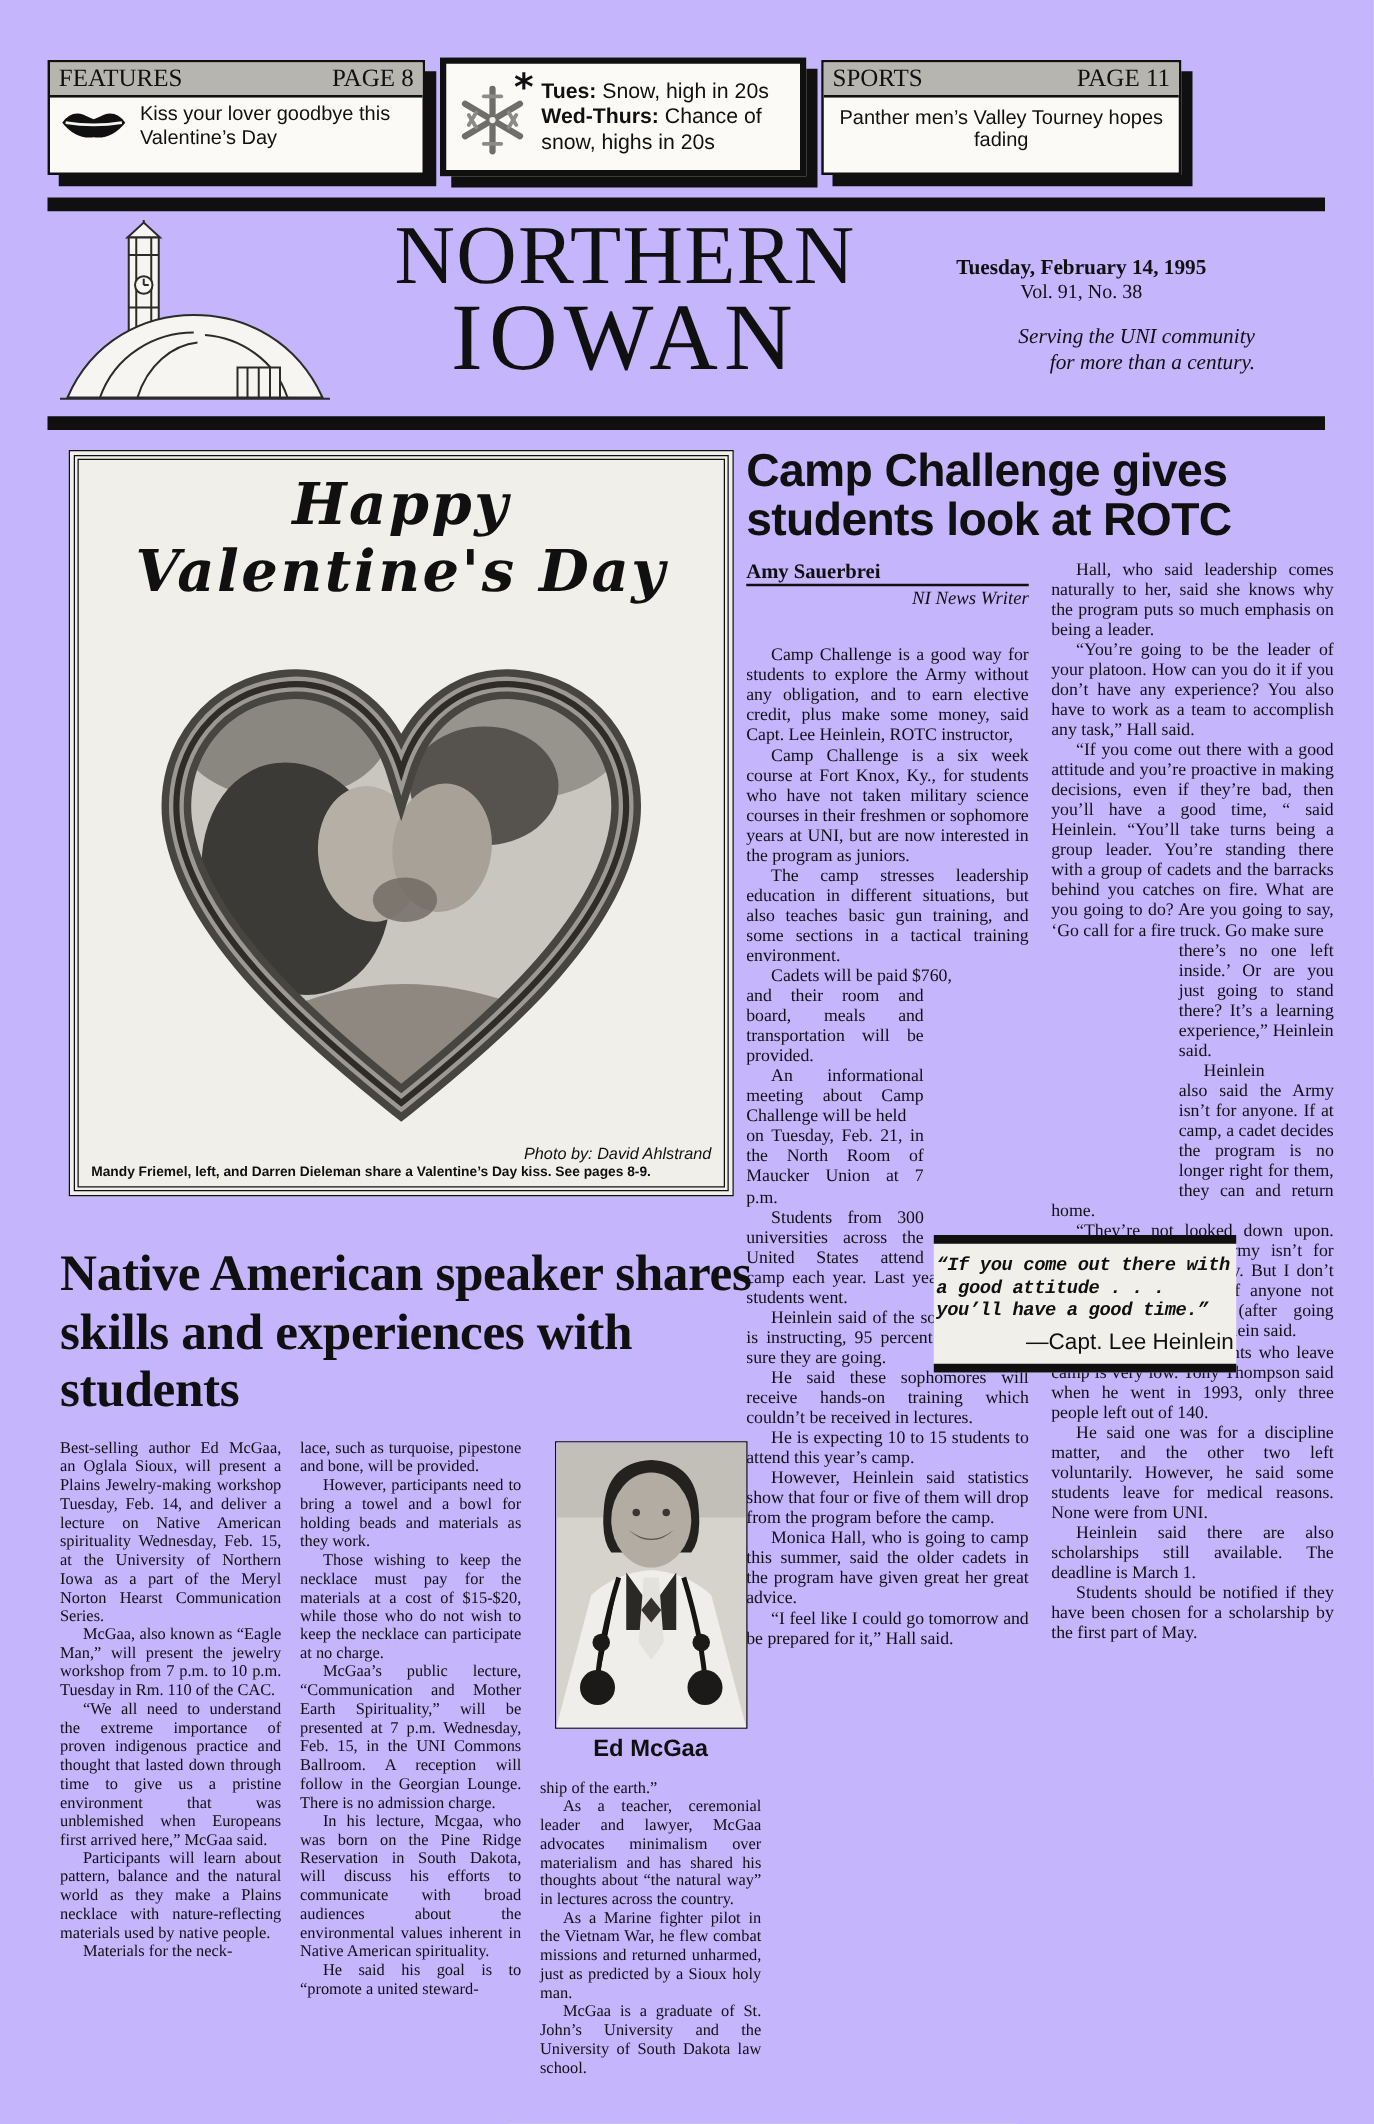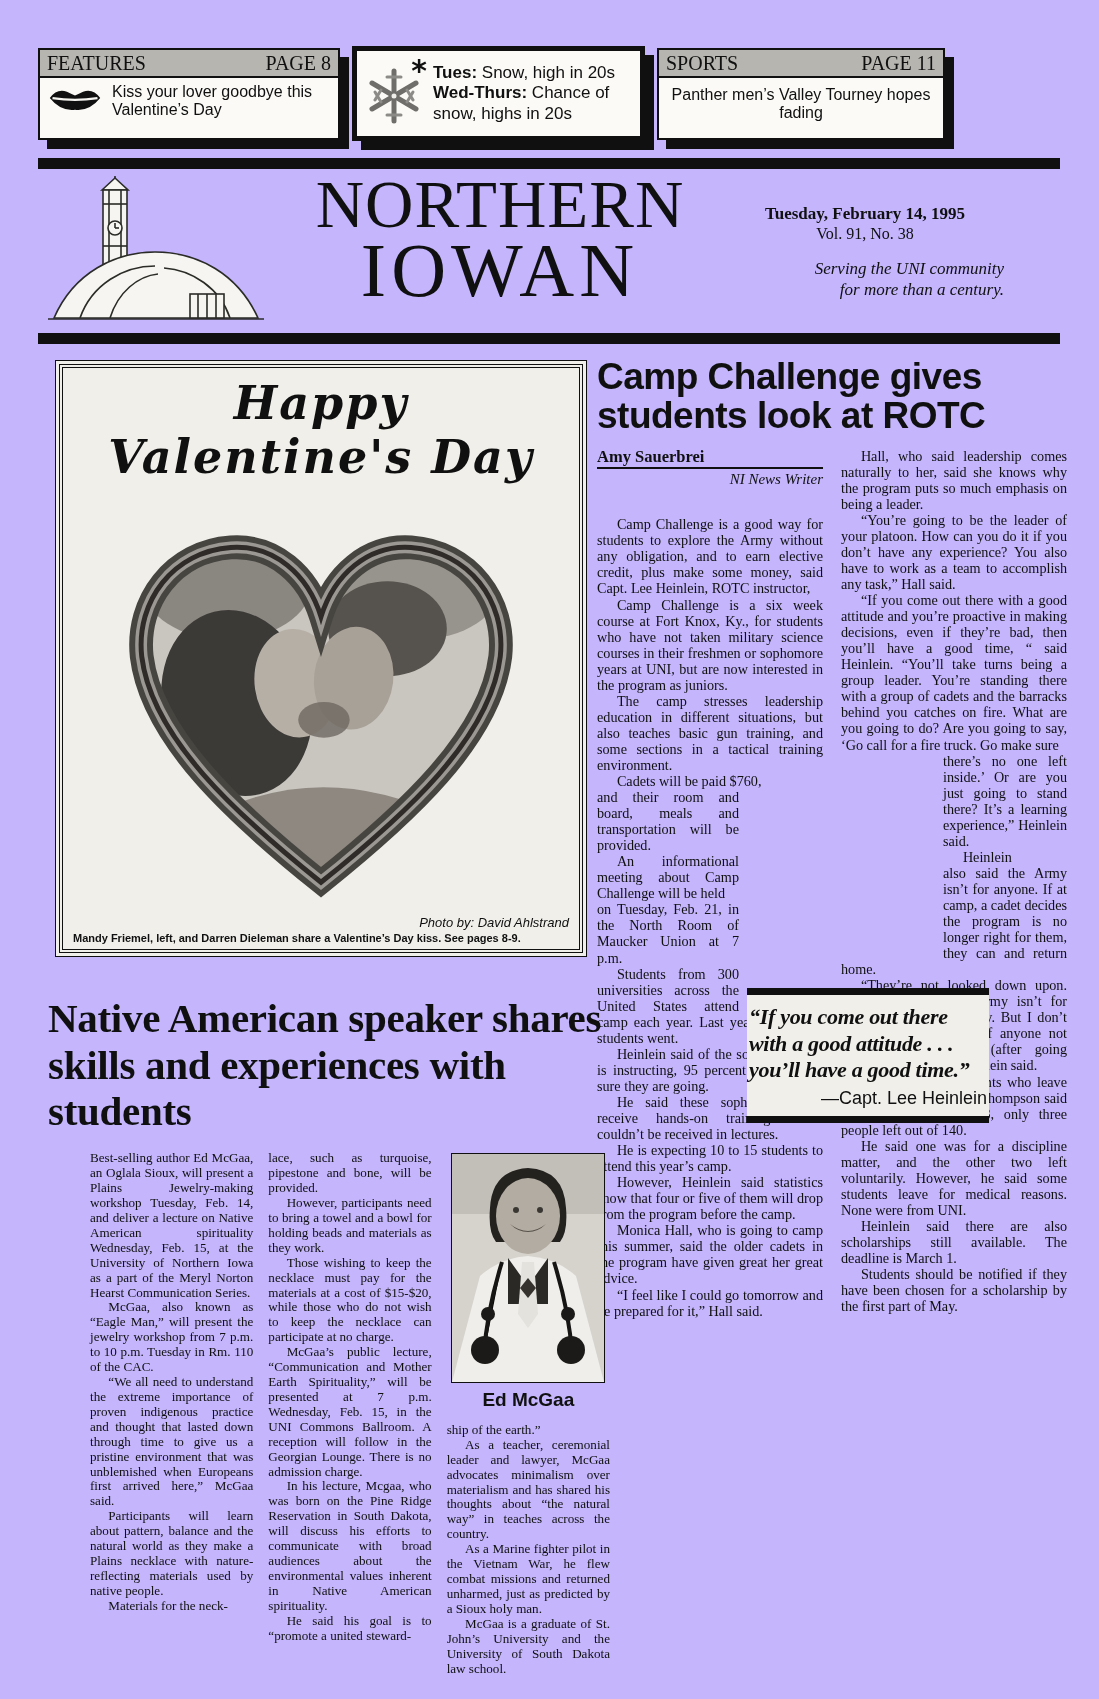--- a/index.html
+++ b/index.html
@@ -56,29 +56,29 @@
   .rcol{width:226px;font-size:14.2px;line-height:1.13;text-align:justify;}
   .rcol p,.ncol p{margin:0;text-indent:1.4em;}
   .rcol p.cont,.ncol p.cont{text-indent:0;}
   .byline{margin-bottom:28px;}
   .byline-name{font-weight:bold;font-size:16.5px;border-bottom:2px solid #101010;padding-bottom:1px;}
   .byline-title{text-align:right;font-style:italic;font-size:15px;margin-top:2px;}
   .spacer-r{float:right;width:84px;height:212px;}
   .spacer-l{float:left;width:102px;height:208px;}
   .pullquote{position:absolute;left:150px;top:540px;width:242px;background:#f0efea;z-index:3;
              border-top:7px solid #101010;border-bottom:7px solid #101010;padding:9px 2px 7px;box-sizing:border-box;}
-  .pq-text{font-family:Liberation Serif, serif;font-weight:bold;font-style:italic;
-           font-size:22px;line-height:1.22;letter-spacing:-0.3px;}
+  .pq-text{font-family:Liberation Mono, monospace;font-weight:bold;font-style:italic;
+           font-size:15px;line-height:1.22;letter-spacing:-0.3px;}
   .pq-attrib{font-family:"Liberation Sans",sans-serif;font-size:18px;text-align:right;margin-top:4px;}
 
   
   #native{position:absolute;left:48px;top:995px;width:562px;}
   .native-head{font-family:Liberation Serif, serif;font-weight:bold;font-size:41px;
                line-height:1.14;letter-spacing:-0.3px;}
-  .native-cols{display:flex;gap:15px;margin-top:16px;margin-left:42px;}
+  .native-cols{display:flex;gap:15px;margin-top:16px;}
   .ncol{width:177px;font-size:13.1px;line-height:1.14;text-align:justify;}
   .mcgaa-photo{display:block;margin:2px auto 0;border:1px solid #101010;}
   .mcgaa-caption{text-align:center;font-family:"Liberation Sans",sans-serif;font-weight:bold;
                  font-size:19px;margin:6px 0 12px;}
 </style>
 </head>
 <body>
 
 <div class="page">
 
@@ -299,20 +299,20 @@
             <path d="M50 108 C40 140 34 170 32 200" stroke="#161513" stroke-width="4" fill="none"></path>
             <path d="M102 108 C112 140 118 170 120 200" stroke="#161513" stroke-width="4" fill="none"></path>
             <circle cx="33" cy="196" r="14" fill="#1c1a18"></circle>
             <circle cx="119" cy="196" r="14" fill="#1c1a18"></circle>
             <circle cx="36" cy="160" r="7" fill="#1c1a18"></circle>
             <circle cx="116" cy="160" r="7" fill="#1c1a18"></circle>
           </svg>
         </span>
         <div class="mcgaa-caption">Ed McGaa</div>
         <p class="cont">ship of the earth.”</p>
-        <p>As a teacher, ceremonial leader and lawyer, McGaa advocates minimalism over materialism and has shared his thoughts about “the natural way” in teaches across the country.</p>
+        <p>As a teacher, ceremonial leader and lawyer, McGaa advocates minimalism over materialism and has shared his thoughts about “the natural way” in lectures across the country.</p>
         <p>As a Marine fighter pilot in the Vietnam War, he flew combat missions and returned unharmed, just as predicted by a Sioux holy man.</p>
         <p>McGaa is a graduate of St. John’s University and the University of South Dakota law school.</p>
       </div>
     </div>
   </div>
 
 </div>
 
 </body></html>

